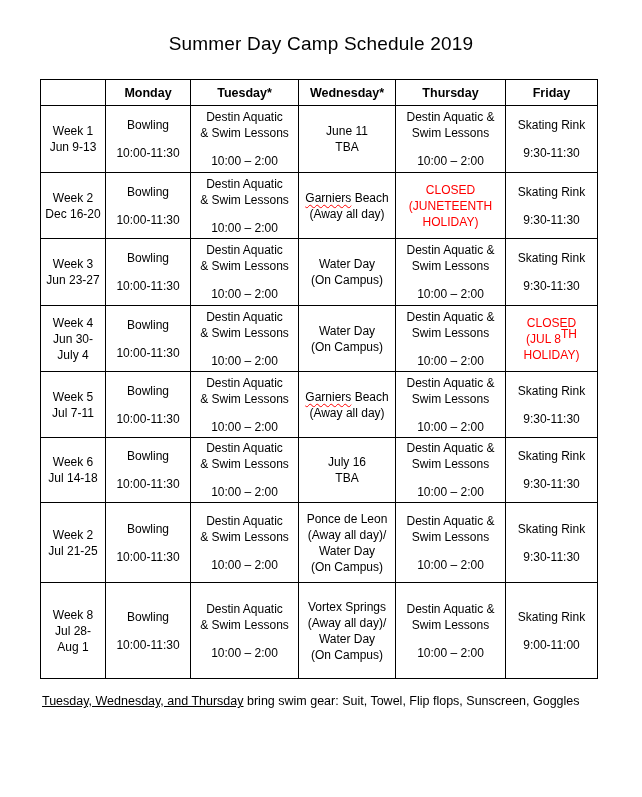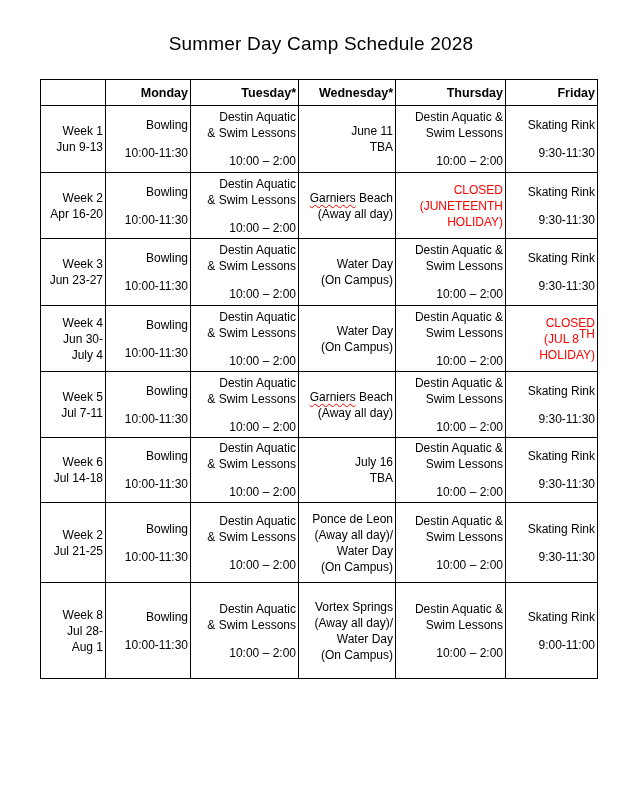--- a/index.html
+++ b/index.html
@@ -26,21 +26,21 @@
     letter-spacing: 0.2px;
   }
   table.schedule {
     border-collapse: collapse;
     table-layout: fixed;
     margin: 24px 0 0 40px;
   }
   table.schedule th,
   table.schedule td {
     border: 1.5px solid #000000;
-    text-align: right;
+    text-align: center;
     vertical-align: middle;
     padding: 2px;
     font-size: 12px;
     line-height: 16px;
     overflow: hidden;
   }
   table.schedule thead tr { height: 26px; }
   table.schedule th {
     font-size: 12.5px;
     font-weight: bold;
@@ -63,21 +63,21 @@
   .notes {
     margin: 13px 0 0 42px;
     font-size: 12.5px;
     line-height: 18.5px;
   }
 </style>
 </head>
 <body>
 
 <div class="page">
-  <h1 class="title">Summer Day Camp Schedule 2028</h1>
+  <h1 class="title">Summer Day Camp Schedule 2019</h1>
 
   <table class="schedule">
     <colgroup>
       <col style="width:65px">
       <col style="width:85px">
       <col style="width:108px">
       <col style="width:97px">
       <col style="width:110px">
       <col style="width:92px">
     </colgroup>
@@ -120,21 +120,21 @@
           </td>
           <td>
             <div class="line"><span>Skating Rink</span></div>
             <div class="spacer"></div>
             <div class="line"><span>9:30-11:30</span></div>
           </td>
         </tr>
         <tr style="height: 66px;">
           <td>
             <div class="line"><span>Week 2</span></div>
-            <div class="line"><span>Apr 16-20</span></div>
+            <div class="line"><span>Dec 16-20</span></div>
           </td>
           <td>
             <div class="line"><span>Bowling</span></div>
             <div class="spacer"></div>
             <div class="line"><span>10:00-11:30</span></div>
           </td>
           <td>
             <div class="line"><span>Destin Aquatic</span></div>
             <div class="line"><span>&amp; Swim Lessons</span></div>
             <div class="spacer"></div>
@@ -350,14 +350,15 @@
           <td>
             <div class="line"><span>Skating Rink</span></div>
             <div class="spacer"></div>
             <div class="line"><span>9:00-11:00</span></div>
           </td>
         </tr>
       </tbody>
   </table>
 
   <div class="notes" id="notes">
+      <div class="note-line"><span class="underline">Tuesday, Wednesday, and Thursday</span><span> bring swim gear: Suit, Towel, Flip flops, Sunscreen, Goggles</span></div>
     </div>
 </div>
 
 </body></html>

